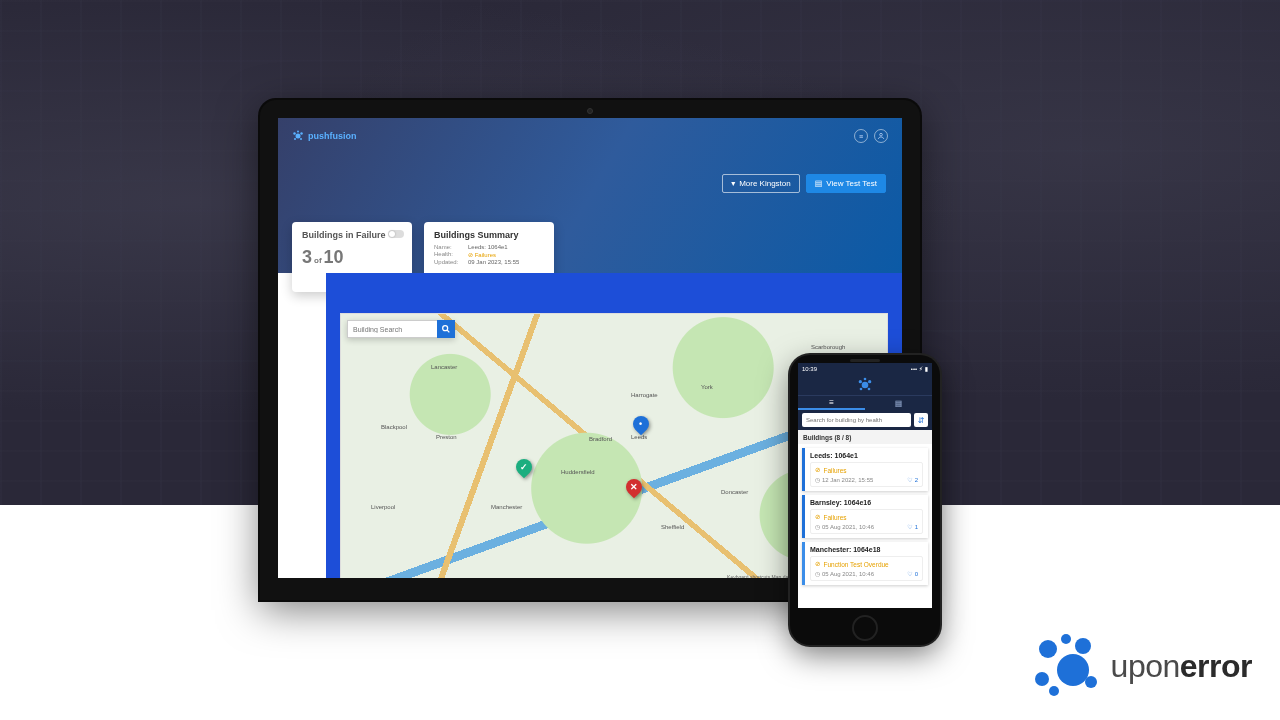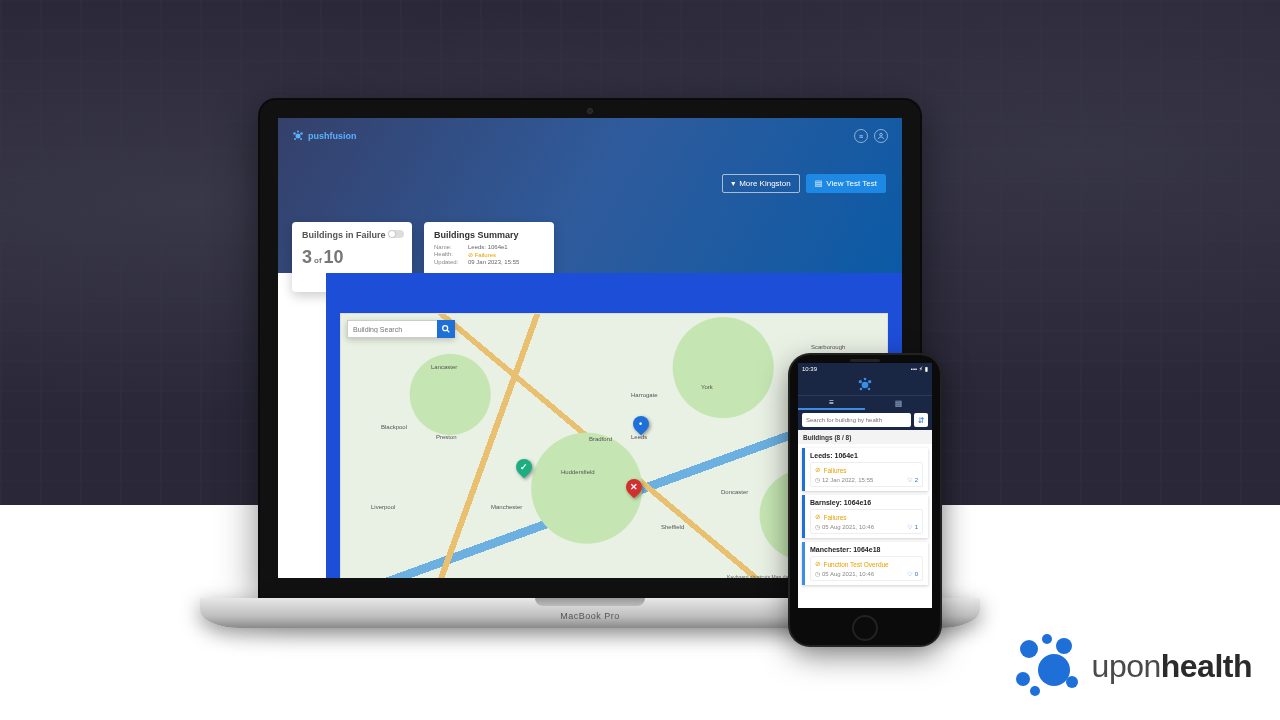--- a/index.html
+++ b/index.html
@@ -308,24 +308,20 @@
           <div class="zoom">
             <div>+</div>
             <div>−</div>
           </div>
           <div class="map-attr">Keyboard shortcuts   Map data ©2023   Terms of Use   Report a map error</div>
         </div>
       </div>
 
     </div>
   </div>
-  <div class="laptop-base">
-    <div class="laptop-notch"></div>
-    <div class="laptop-label">MacBook Pro</div>
-  </div>
 </div>
 
 <div class="phone">
   <div class="phone-screen">
     <div class="p-status">
       <span>10:39</span>
       <span>••• ⚡︎ ▮</span>
     </div>
     <div class="p-header">
       <svg width="16" height="16" viewBox="0 0 24 24">
@@ -404,14 +400,14 @@
 <div class="brand">
   <div class="mark">
     <span class="blob" style="left:26px; top:20px; width:32px; height:32px;"></span>
     <span class="blob" style="left:8px; top:6px; width:18px; height:18px;"></span>
     <span class="blob" style="left:44px; top:4px; width:16px; height:16px;"></span>
     <span class="blob" style="left:4px; top:38px; width:14px; height:14px;"></span>
     <span class="blob" style="left:54px; top:42px; width:12px; height:12px;"></span>
     <span class="blob" style="left:30px; top:0px; width:10px; height:10px;"></span>
     <span class="blob" style="left:18px; top:52px; width:10px; height:10px;"></span>
   </div>
-  <div class="txt"><span>upon</span><b>health</b></div>
+  <div class="txt"><span>upon</span><b>error</b></div>
 </div>
 
 </body></html>

